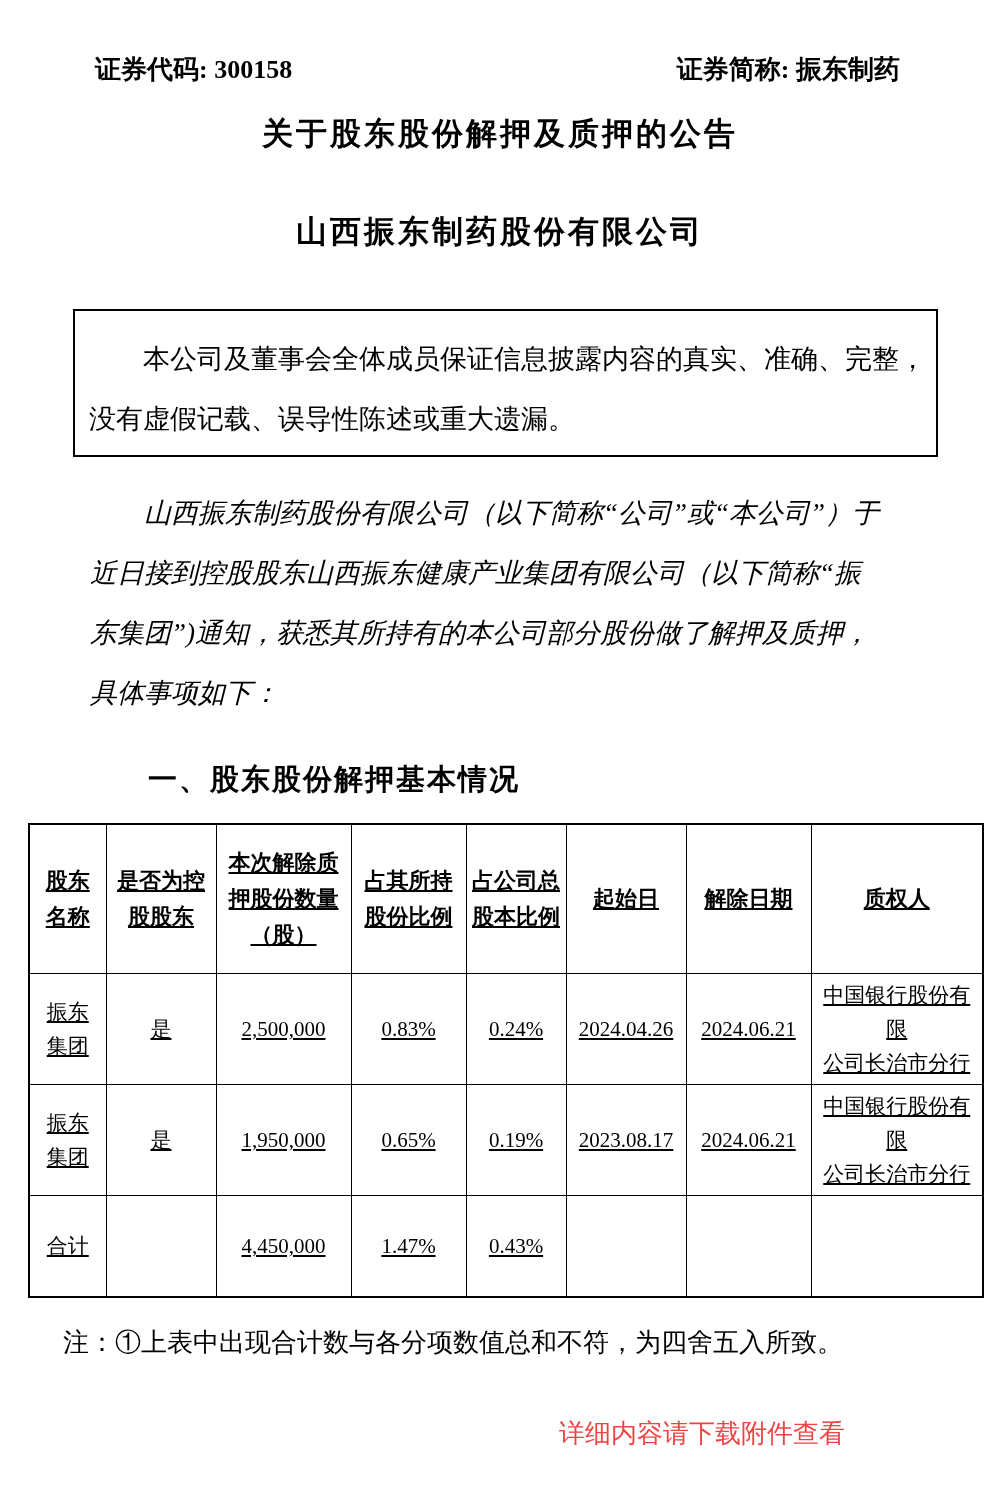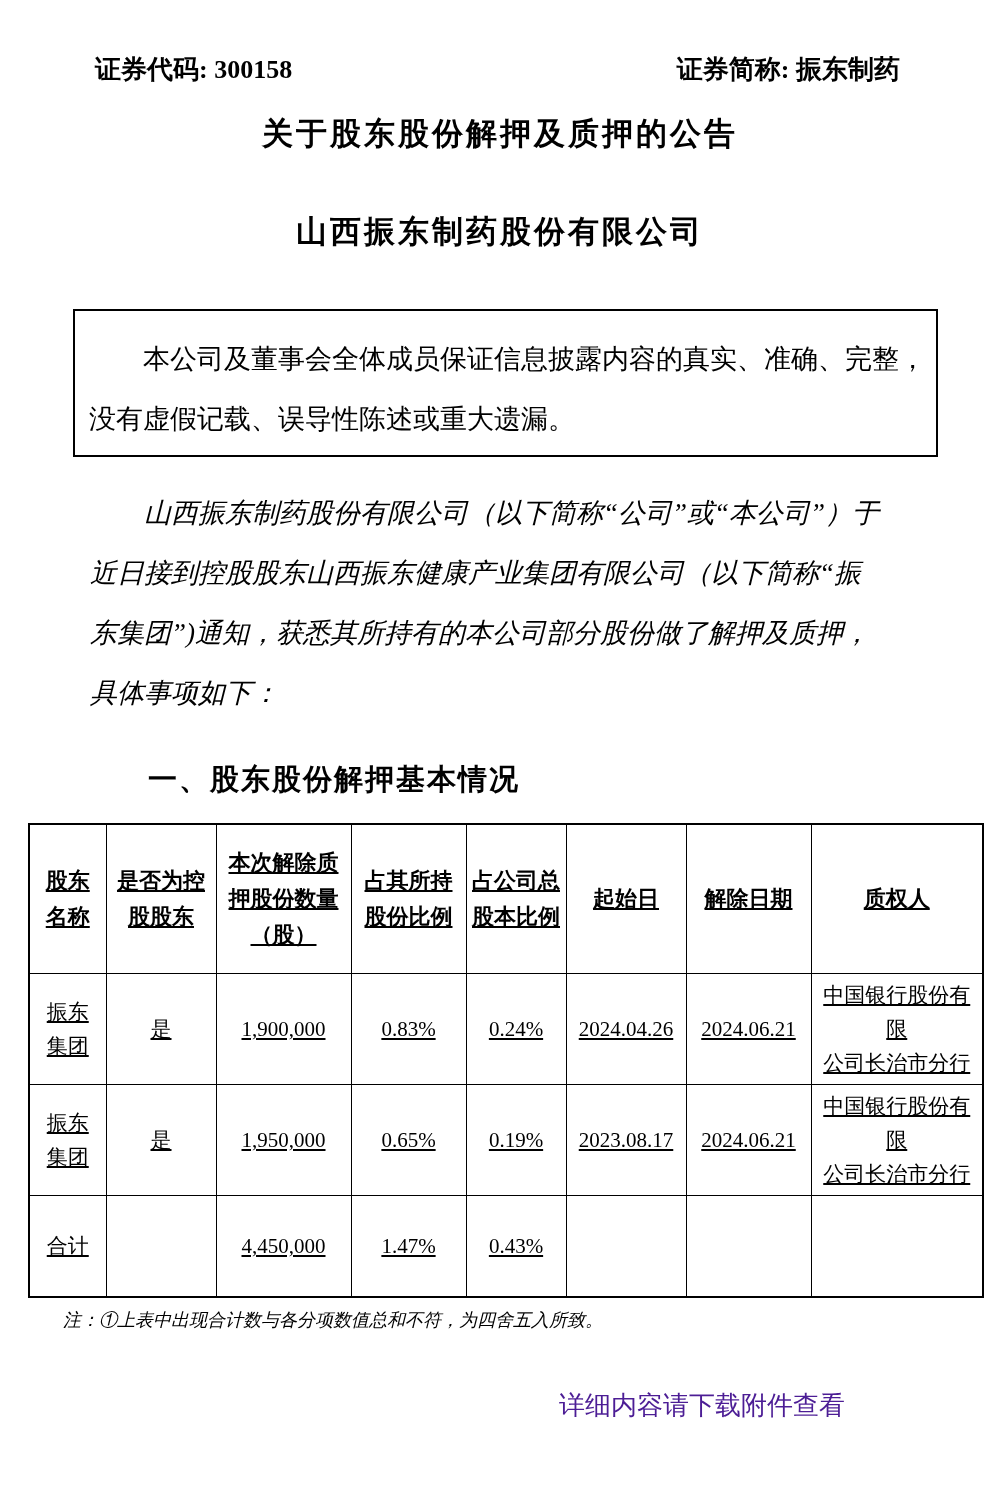--- a/index.html
+++ b/index.html
@@ -46,25 +46,25 @@
     text-decoration: underline;
   }
   .pledge-table th, .pledge-table td {
     border: 1px solid #000;
     text-align: center; vertical-align: middle;
     white-space: pre-line; padding: 4px; overflow: hidden;
   }
   .pledge-table thead th { height: 140px; font-size: 22px; font-weight: bold; line-height: 36px; }
   .pledge-table tbody td { height: 92px; font-size: 21px; line-height: 34px; }
 
-  .table-note { margin: 10px 0 0 63px; font-size: 18px; white-space: nowrap; font-style: italic; }
+  .table-note { margin: 27px 0 0 63px; font-size: 26px; white-space: nowrap; }
 
   .footer-link-row { margin: 56px 155px 0 0; text-align: right; }
   .footer-link {
-    font-size: 26px; color: #4c1d95; text-decoration: none; white-space: nowrap;
+    font-size: 26px; color: #ef4444; text-decoration: none; white-space: nowrap;
     cursor: pointer;
     text-align: center;
   }
 </style>
 </head>
 <body>
 
 <div class="page">
 
   <div class="meta-line">
@@ -116,21 +116,21 @@
         <th>起始日</th>
         <th>解除日期</th>
         <th>质权人</th>
       </tr>
     </thead>
     <tbody>
       <tr>
         <td>振东
 集团</td>
         <td>是</td>
-        <td>1,900,000</td>
+        <td>2,500,000</td>
         <td>0.83%</td>
         <td>0.24%</td>
         <td>2024.04.26</td>
         <td>2024.06.21</td>
         <td>中国银行股份有限
 公司长治市分行</td>
       </tr>
       <tr>
         <td>振东
 集团</td>

